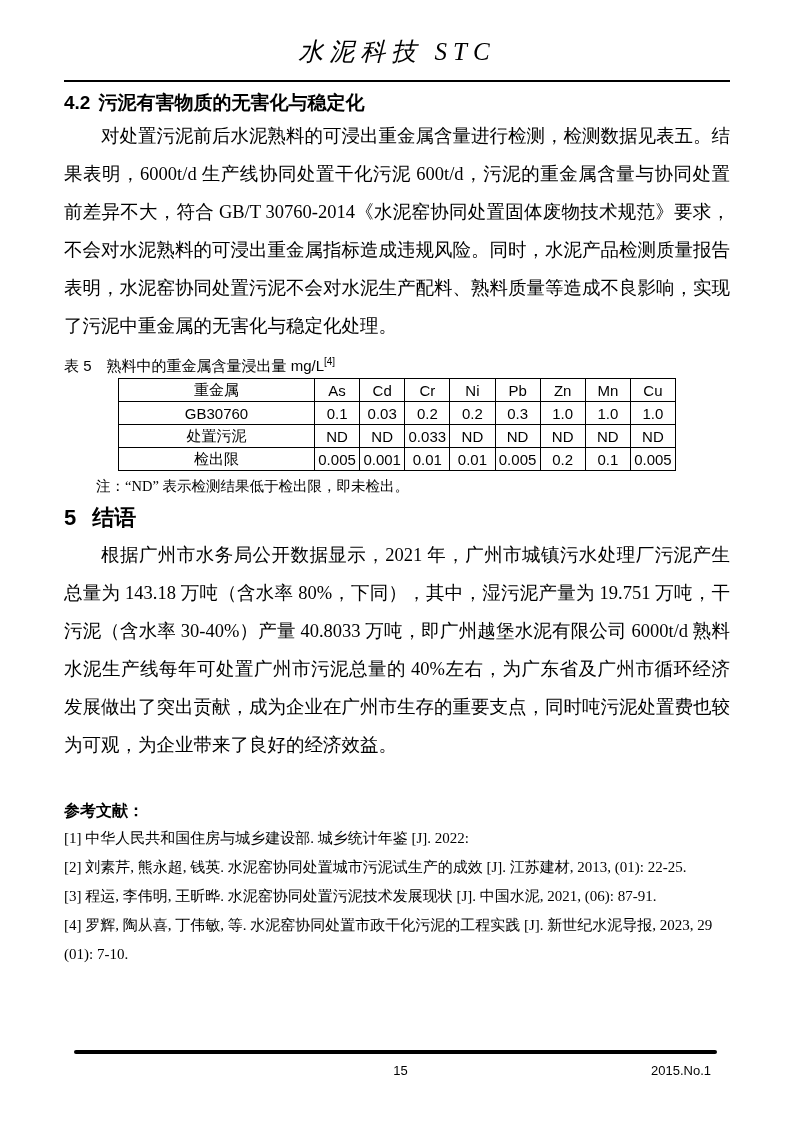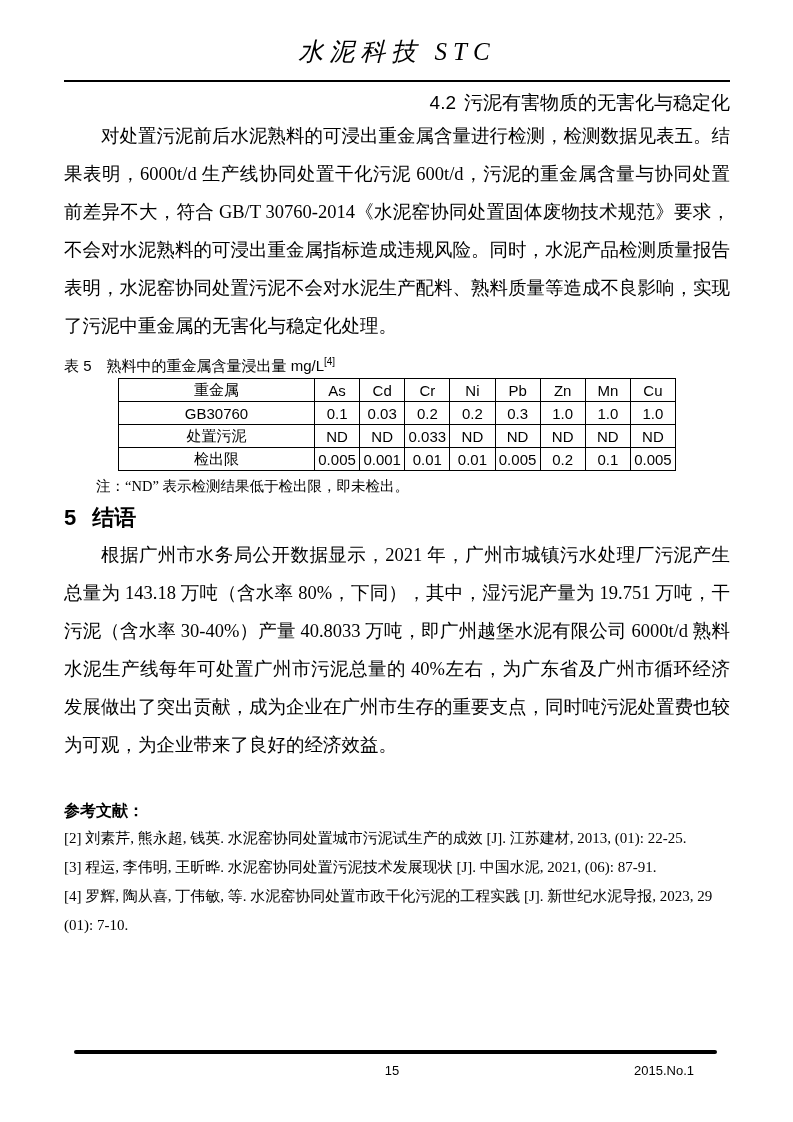--- a/index.html
+++ b/index.html
@@ -27,24 +27,23 @@
   }
   .header-rule {
     margin-top: 12px;
     border-top: 2.5px solid #000;
     height: 0;
   }
   
   .subsection-heading {
     margin-top: 7px;
     font-family: "Liberation Sans", "DejaVu Sans", sans-serif;
-    font-weight: normal;
+    font-weight: bold;
     font-size: 19px;
     line-height: 28px;
-    text-align: right;
   }
   .subsection-heading .sec-num { margin-right: 8px; }
   .section-heading {
     margin-top: 6px;
     margin-bottom: 2px;
     font-family: "Liberation Sans", "DejaVu Sans", sans-serif;
     font-weight: bold;
     font-size: 22px;
     line-height: 32px;
   }
@@ -105,21 +104,21 @@
     left: 74px;
     right: 76px;
     top: 1050px;
     height: 4px;
     background: #000;
     border-radius: 2px;
   }
   .footer-row {
     position: absolute;
     left: 64px;
-    right: 73px;
+    right: 56px;
     top: 1060px;
     height: 22px;
     font-family: "Liberation Sans", "DejaVu Sans", sans-serif;
     font-size: 13px;
     line-height: 22px;
   }
   .footer-page-number {
     position: absolute;
     left: 0; right: 0;
     text-align: center;
@@ -207,20 +206,21 @@
   </table>
 
   <div class="table-note">注：“ND”  表示检测结果低于检出限，即未检出。</div>
 
   <h1 class="section-heading"><span class="sec-num">5</span><span>结语</span></h1>
 
   <p class="body-para">根据广州市水务局公开数据显示，2021 年，广州市城镇污水处理厂污泥产生总量为 143.18 万吨（含水率 80%，下同），其中，湿污泥产量为 19.751 万吨，干污泥（含水率 30-40%）产量 40.8033 万吨，即广州越堡水泥有限公司 6000t/d 熟料水泥生产线每年可处置广州市污泥总量的 40%左右，为广东省及广州市循环经济发展做出了突出贡献，成为企业在广州市生存的重要支点，同时吨污泥处置费也较为可观，为企业带来了良好的经济效益。</p>
 
   <div class="references">
     <div class="references-heading">参考文献：</div>
+    <div class="reference-item">[1] 中华人民共和国住房与城乡建设部. 城乡统计年鉴 [J]. 2022:</div>
     <div class="reference-item">[2] 刘素芹, 熊永超, 钱英. 水泥窑协同处置城市污泥试生产的成效 [J]. 江苏建材, 2013, (01): 22-25.</div>
     <div class="reference-item">[3] 程运, 李伟明, 王昕晔. 水泥窑协同处置污泥技术发展现状 [J]. 中国水泥, 2021, (06): 87-91.</div>
     <div class="reference-item">[4] 罗辉, 陶从喜, 丁伟敏, 等. 水泥窑协同处置市政干化污泥的工程实践 [J]. 新世纪水泥导报, 2023, 29 (01): 7-10.</div>
   </div>
 
   <div class="footer-rule"></div>
   <div class="footer-row">
     <div class="footer-page-number">15</div>
     <div class="footer-issue">2015.No.1</div>
   </div>

